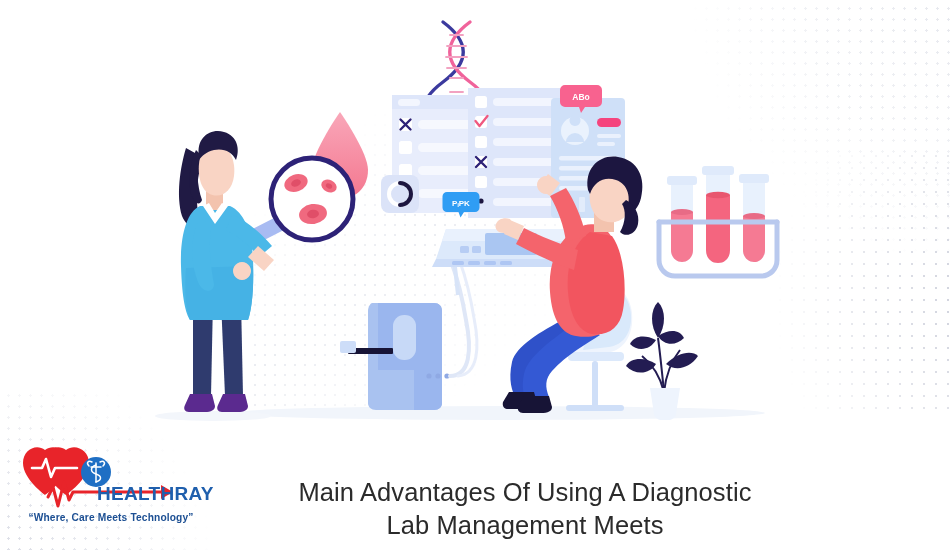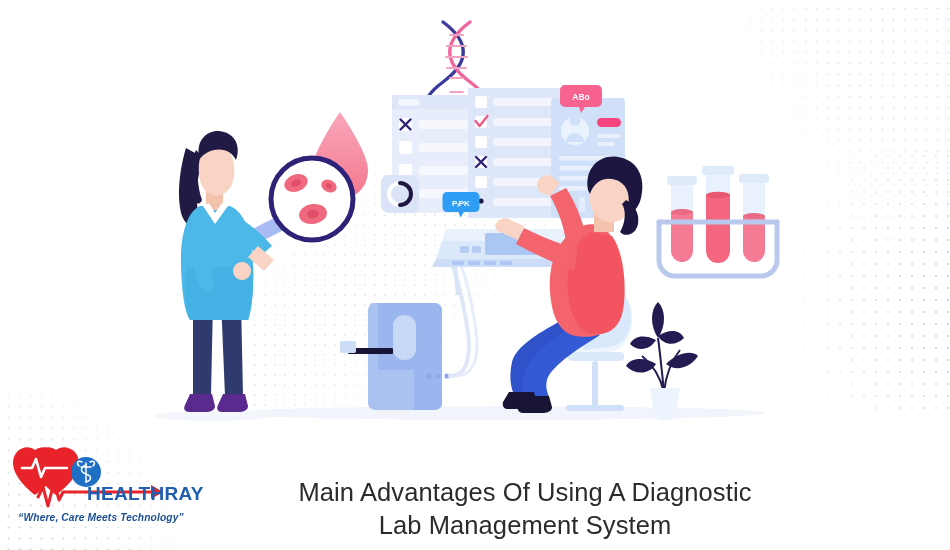--- a/index.html
+++ b/index.html
@@ -73,35 +73,34 @@
     line-height:33px;
     font-weight:400;
     letter-spacing:.1px;
     margin-top:24px;
   }
   #title .ln { display:block; white-space:nowrap; }
 
   
   #logo {
     position:absolute;
-    left:4px;
+    left:14px;
     top:441px;
     width:200px;
     height:96px;
   }
   #logo .tagline {
     position:absolute;
     left:2px;
     top:71px;
     width:190px;
     text-align:center;
     color:#1c4f93;
     font-size:10.2px;
     font-weight:bold;
-    font-style:italic;
     letter-spacing:.15px;
     white-space:nowrap;
   }
 </style>
 </head>
 <body>
 
 <div id="stage">
 
   <div class="dots dots-c"></div>
@@ -399,21 +398,21 @@
         <path d="M666 364 C678 352 692 350 698 356 C690 368 676 372 666 364 z"></path>
         <path d="M656 364 C644 356 630 358 626 366 C636 376 650 374 656 364 z"></path>
       </g>
       <path d="M650 388 h30 l-4 26 c-1 4 -4 6 -8 6 h-6 c-4 0 -7 -2 -8 -6 z" fill="#eef4fd"></path>
     </g>
 
   </svg>
 
   <div id="title">
     <span class="ln">Main Advantages Of Using A Diagnostic</span>
-    <span class="ln">Lab Management System</span>
+    <span class="ln">Lab Management Meets</span>
   </div>
 
   <div id="logo">
     <svg viewBox="0 0 200 96" width="200" height="96">
 
       <path d="M54 22 C54 9 40 2 31 9 C22 2 9 9 9 22 C9 38 31 54 31 54 C31 54 54 38 54 22 z" fill="#e8242a"></path>
       <path d="M75 22 C75 9 61 2 52 9 C43 2 30 9 30 22 C30 38 52 54 52 54 C52 54 75 38 75 22 z" fill="#e8242a"></path>
 
       <path d="M18 27 h10 l4 -9 l5 18 l4 -9 h22" fill="none" stroke="#ffffff" stroke-width="2.6" stroke-linecap="round" stroke-linejoin="round"></path>
 

